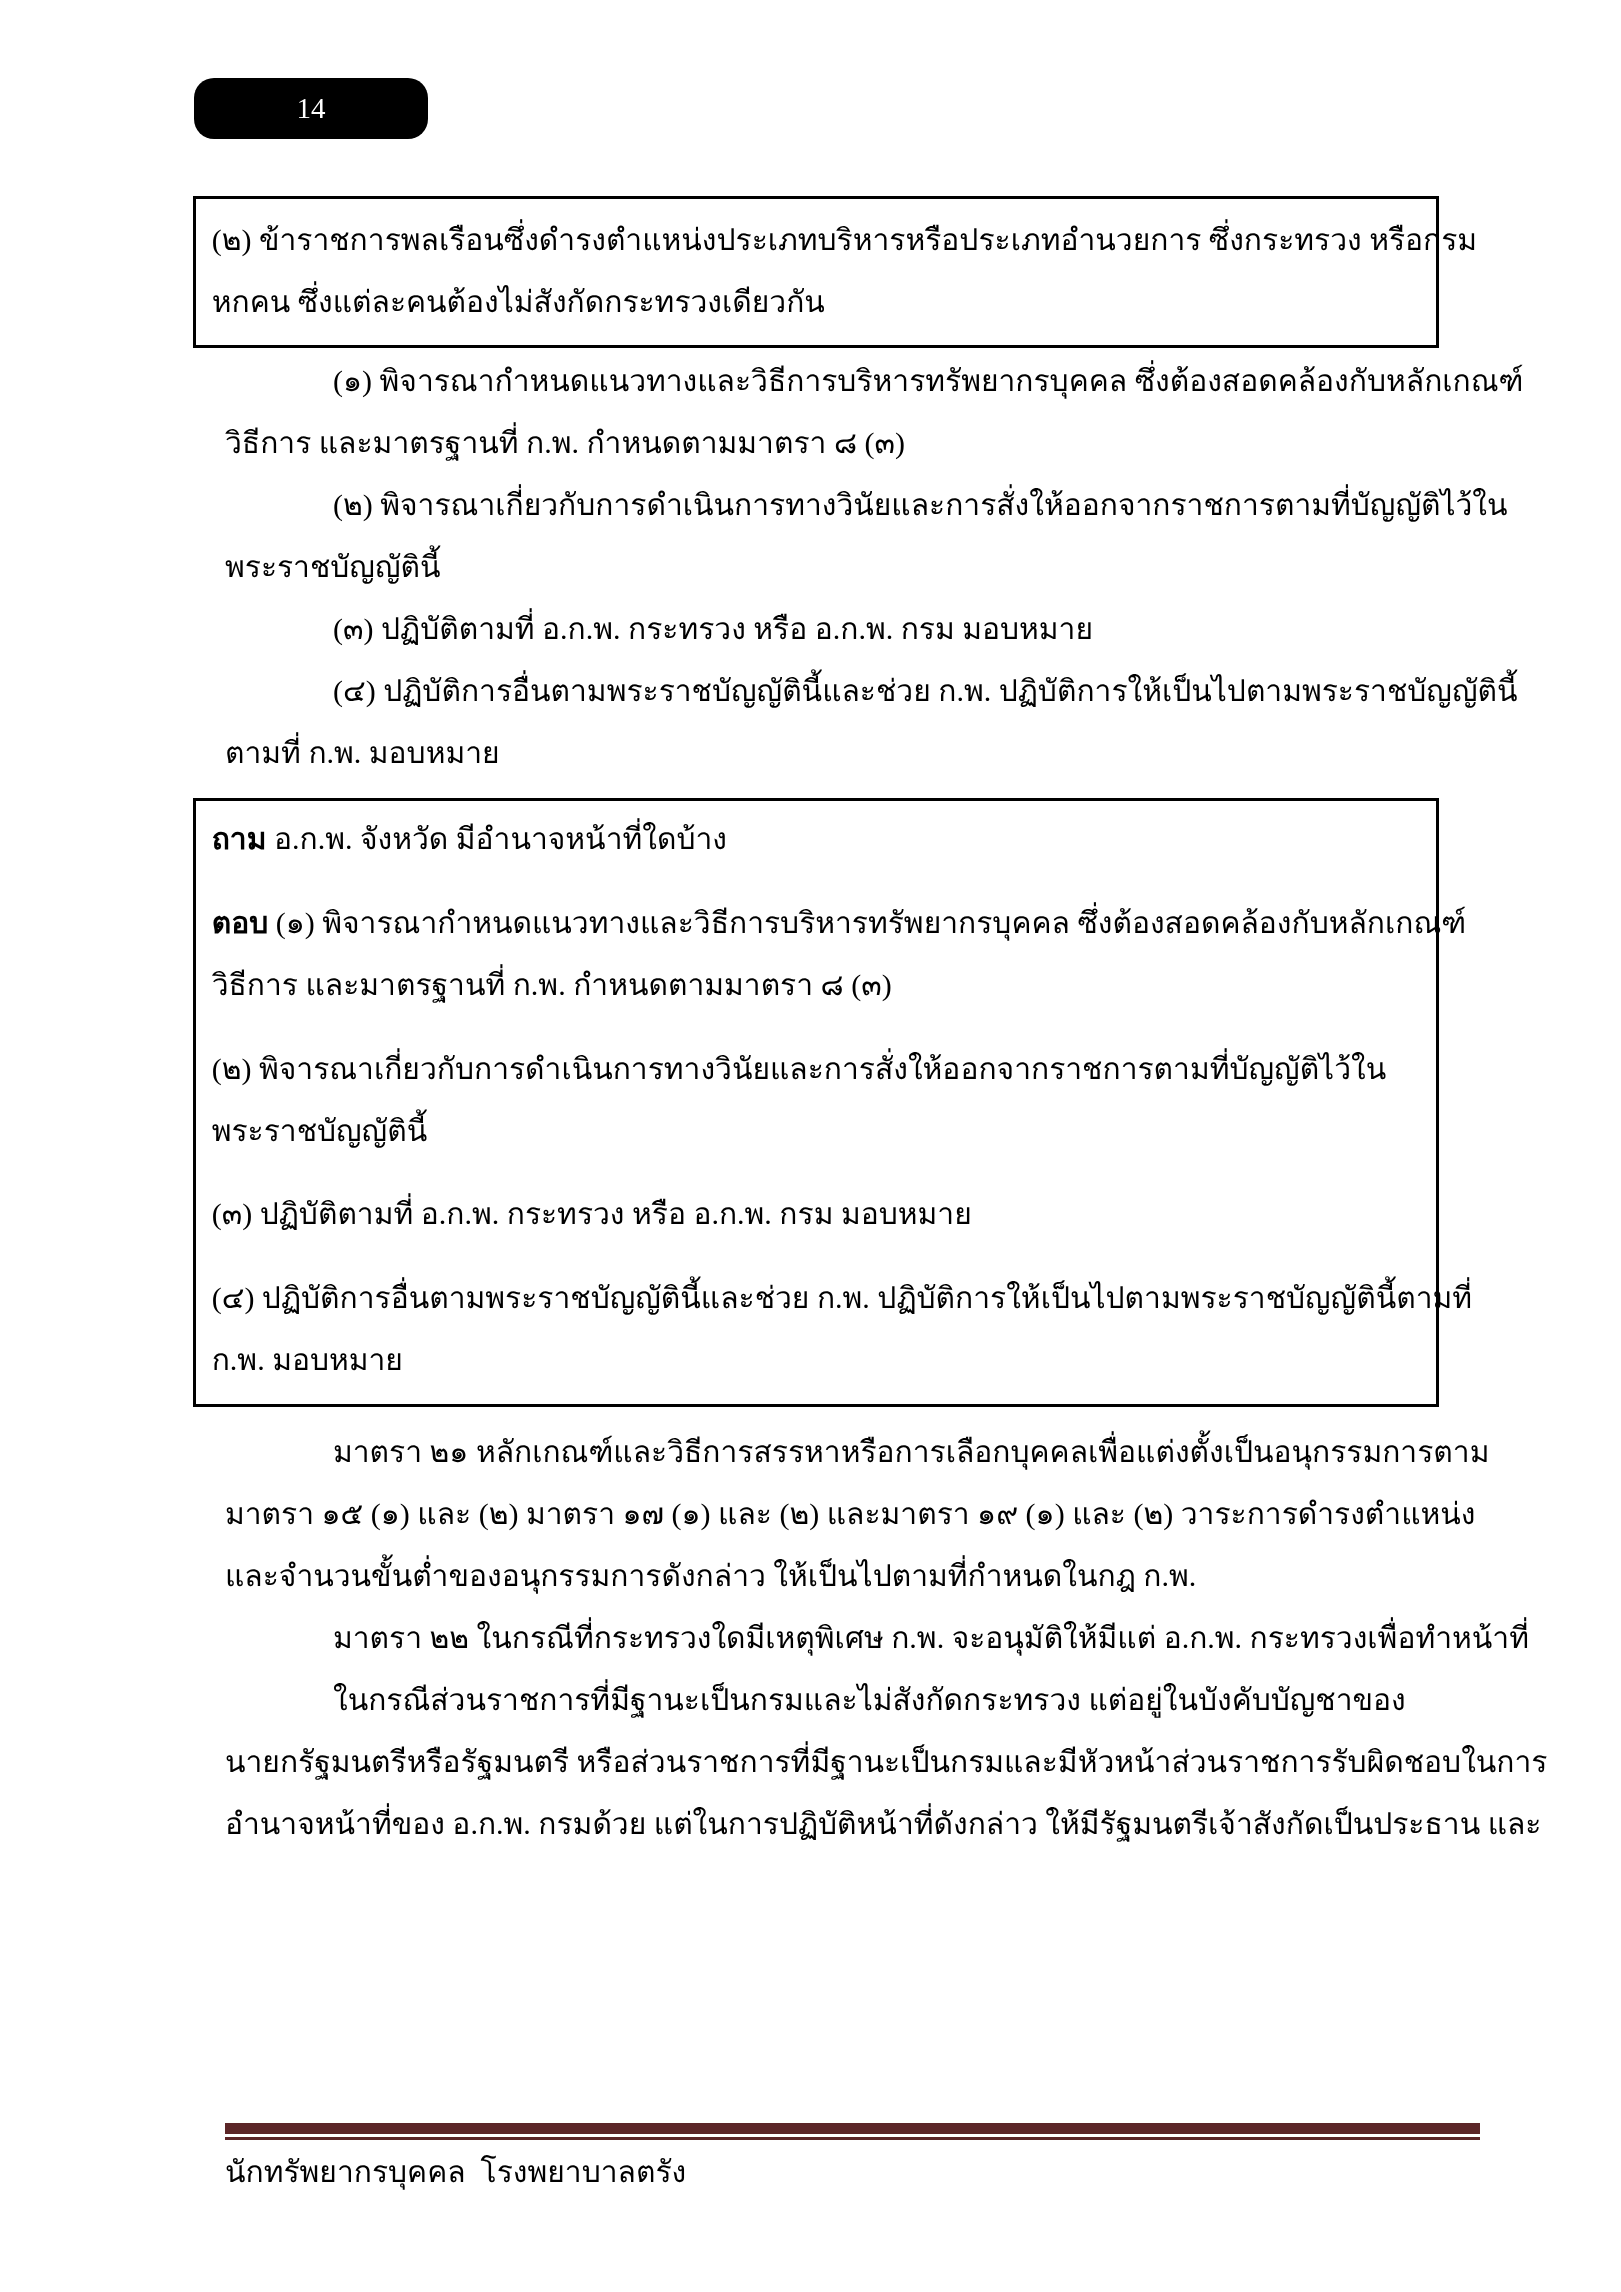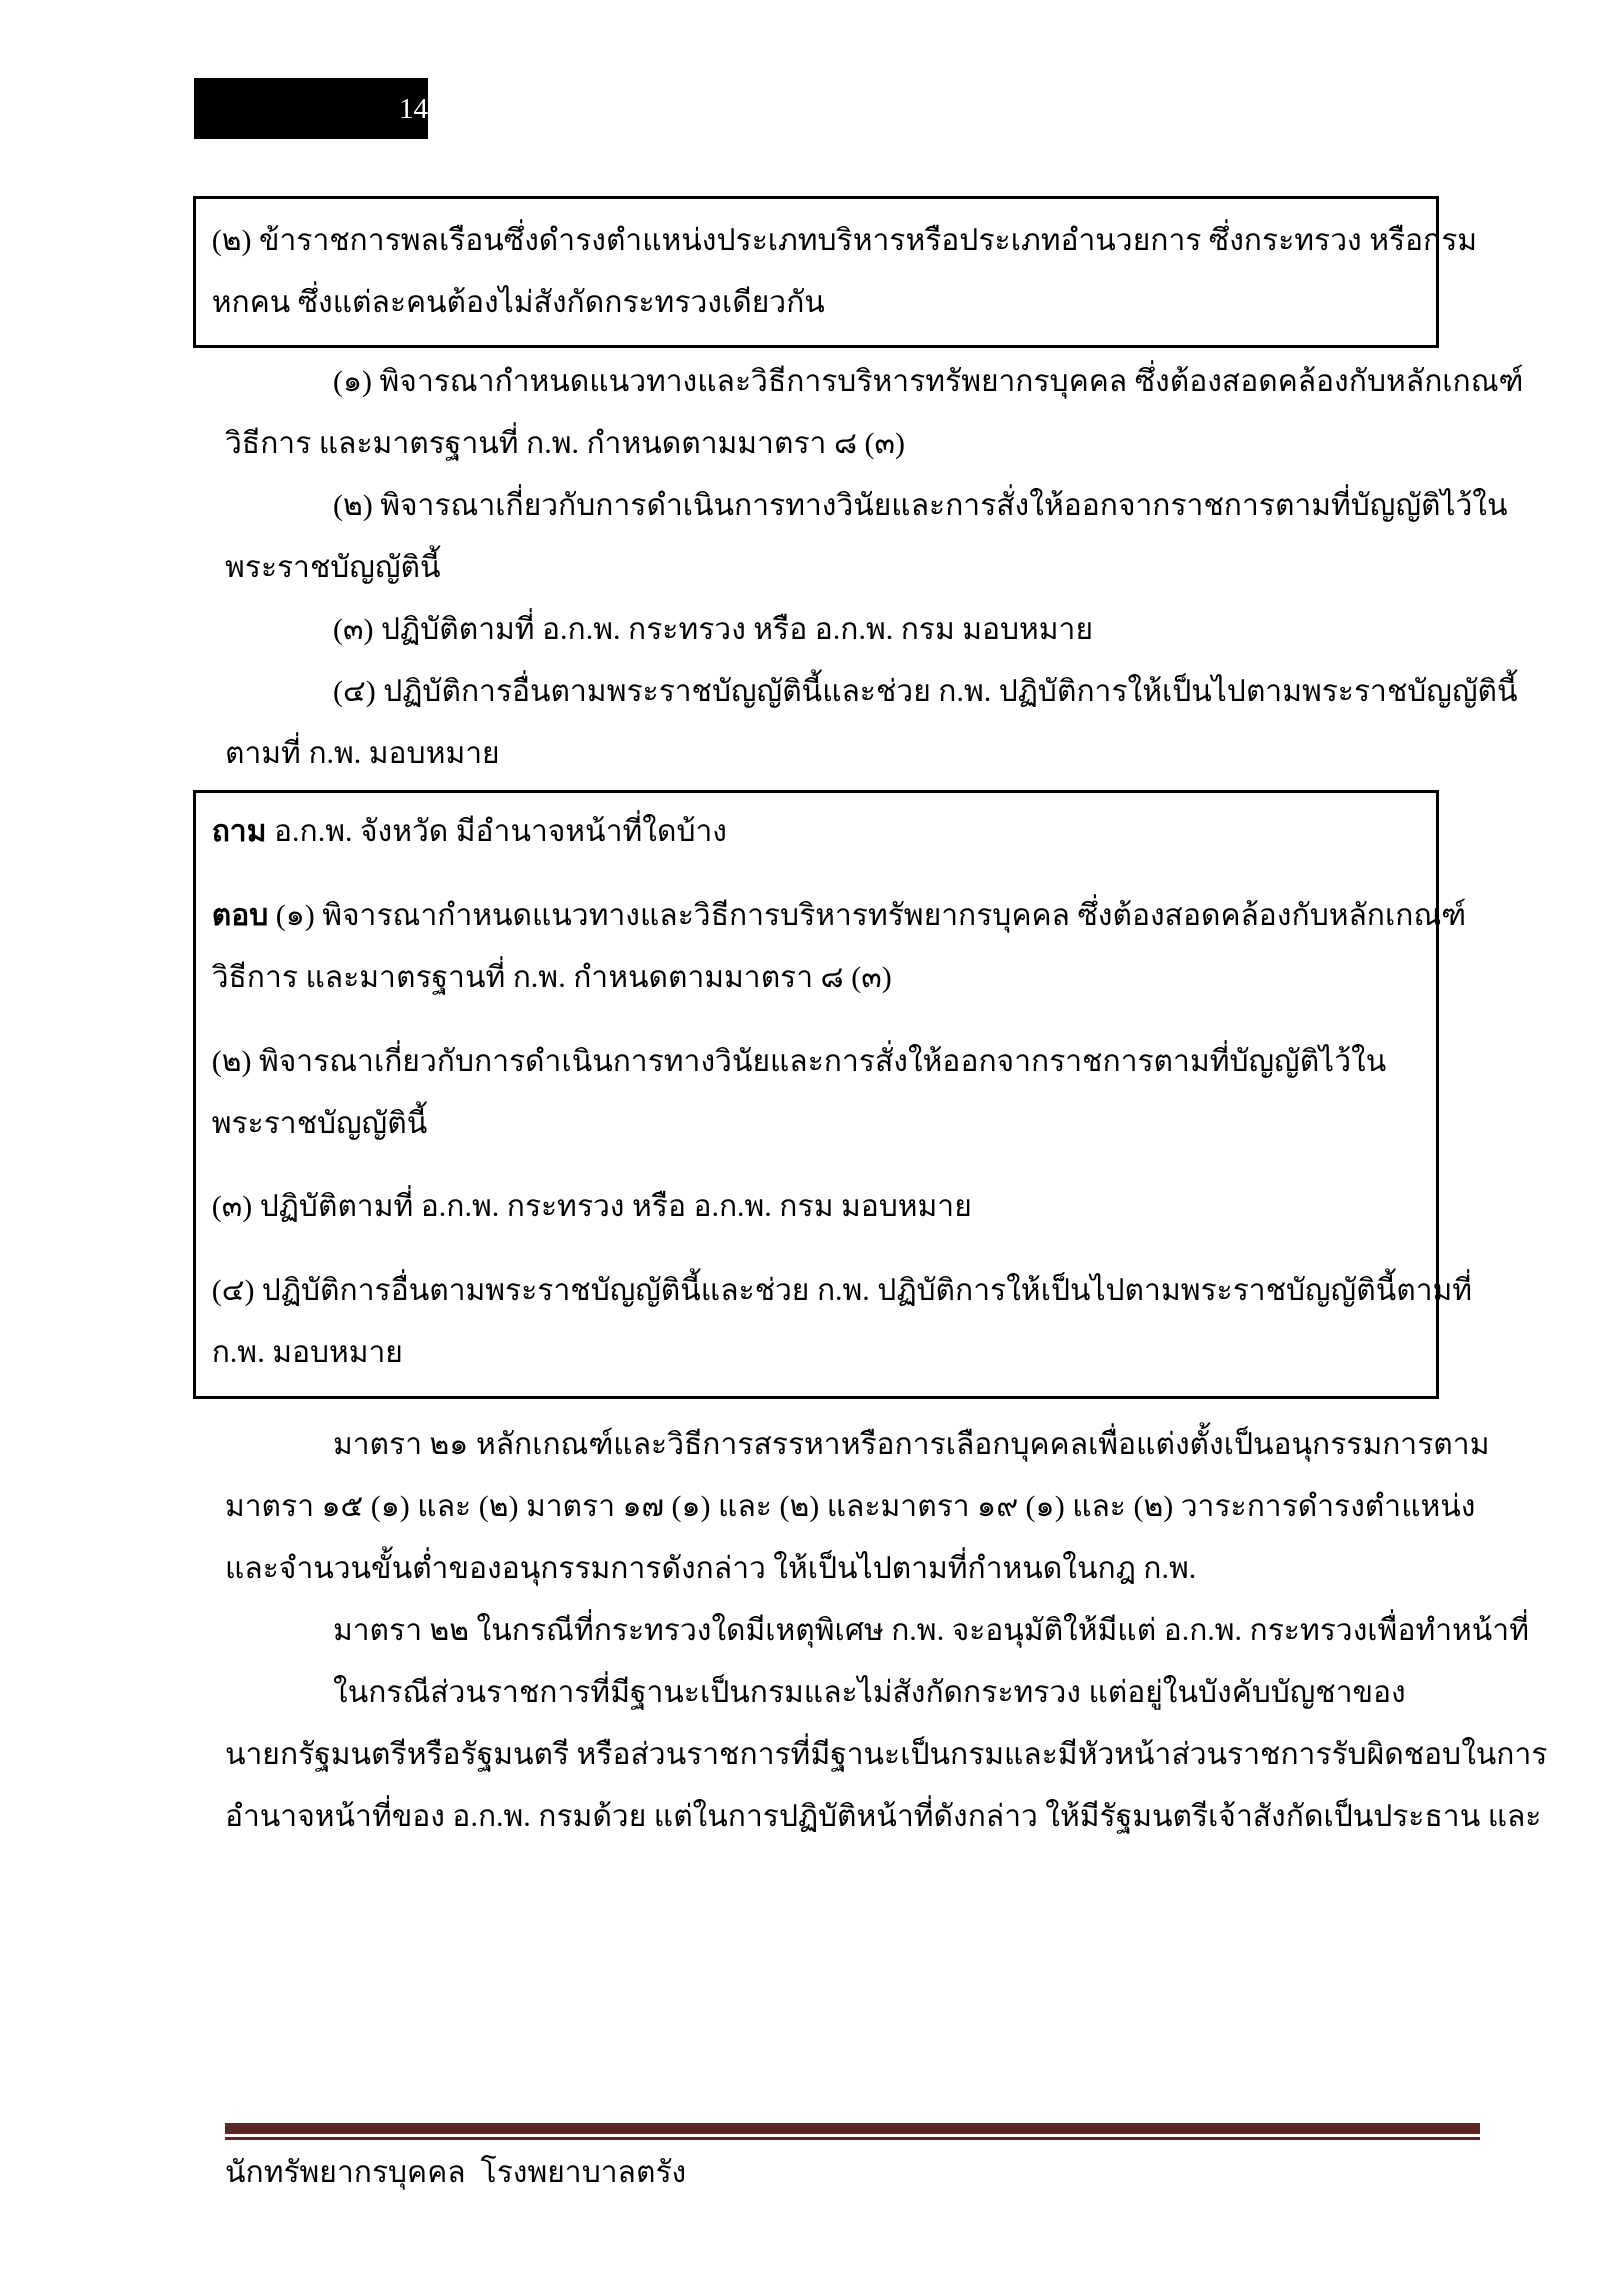--- a/index.html
+++ b/index.html
@@ -11,39 +11,40 @@
     position: relative;
     overflow: hidden;
   }
   .page { position: absolute; inset: 0; }
 
   
   .pageno {
     position: absolute; left: 194px; top: 78px;
     width: 234px; height: 61px;
     background: #000000; color: #ffffff;
-    display: flex; align-items: center; justify-content: flex-end;
+    display: flex; align-items: center; justify-content: center;
     font-size: 29px;
+    border-radius: 20px;
   }
 
   
   .content {
     position: absolute; left: 193px; top: 196px; width: 1246px;
     font-size: 30px; line-height: 62px;
   }
   .line { white-space: nowrap; }
   .indent { padding-left: 108px; }
 
   
   .tbox {
     border: 3.9px solid #000000;
     padding: 9.8px 19.6px 11.8px 15.7px;
   }
   .box-intro { }
-  .box-qa { margin-top: 6px; padding: 7.8px 19.6px 13.7px 15.7px; }
+  .box-qa { margin-top: 14px; padding: 7.8px 19.6px 13.7px 15.7px; }
   .qa-para { margin: 0 0 21.6px 0; }
   .qa-para:last-child { margin-bottom: 0; }
   .bold { font-weight: bold; }
 
   .body-block { padding-left: 32px; padding-right: 9.8px; }
   .sec-20 { margin-top: 2px; }
   .sec-21 { margin-top: 13.7px; }
 
   
   .footer-rule {

